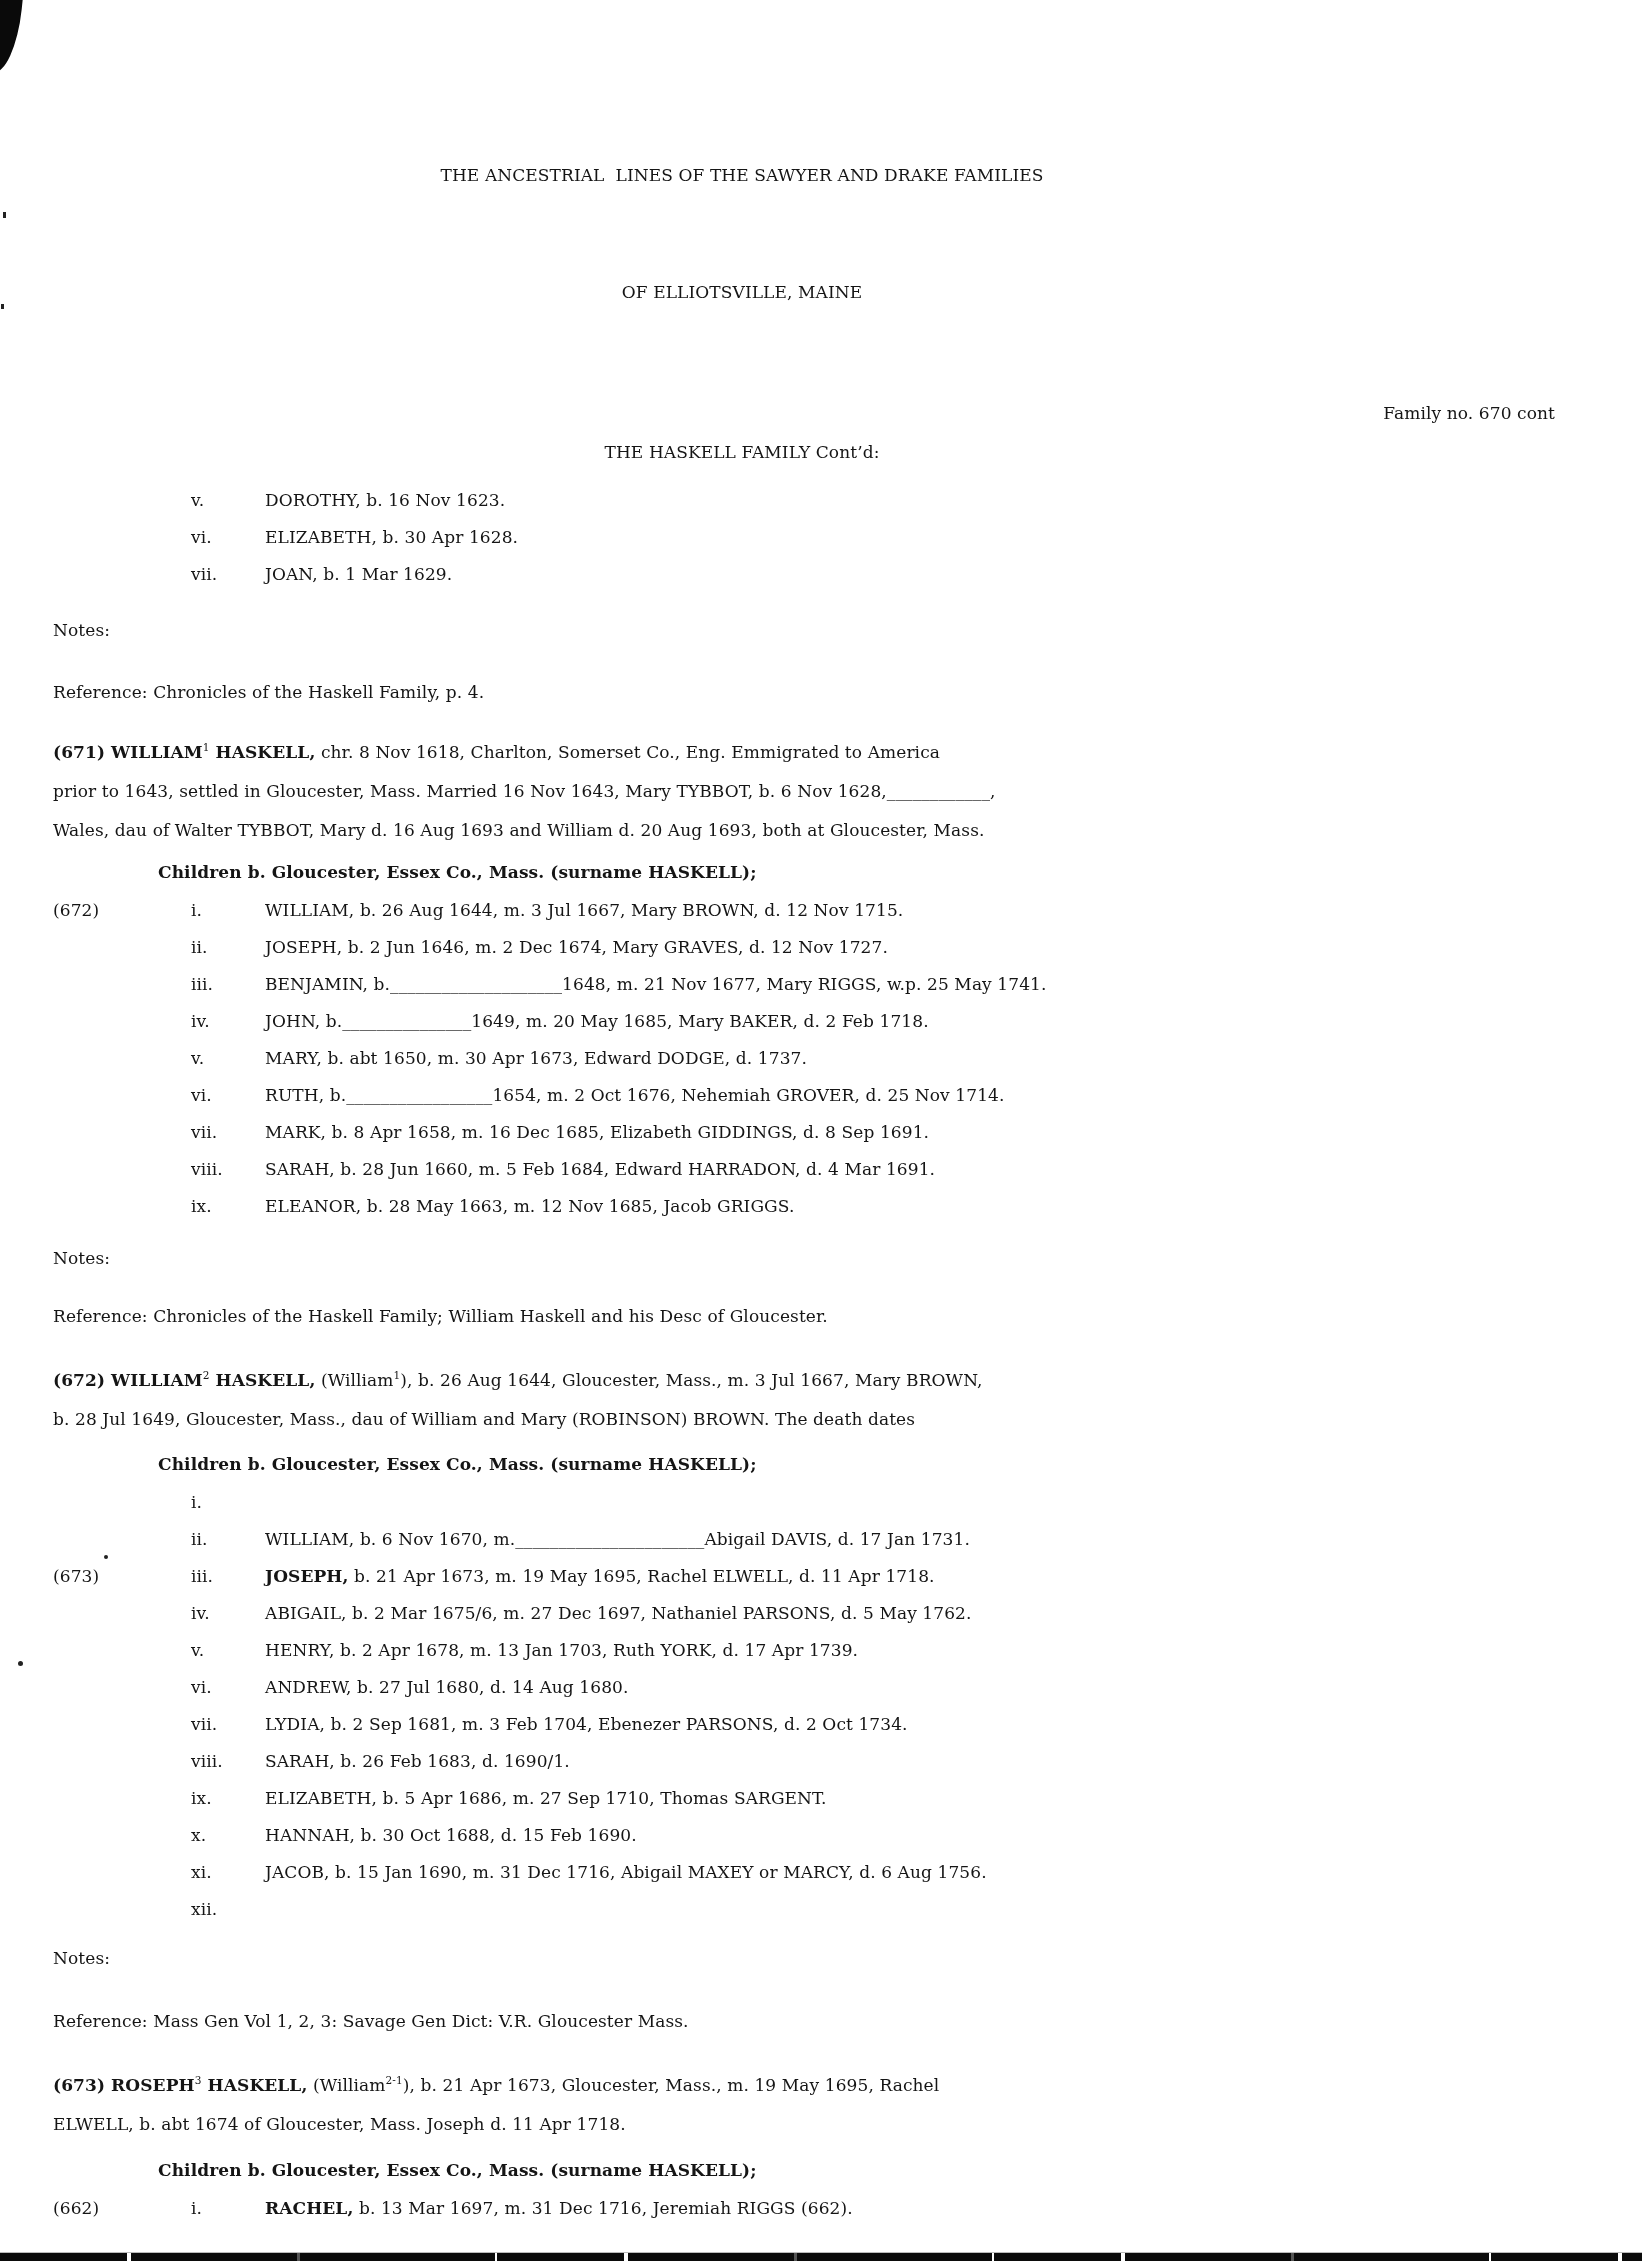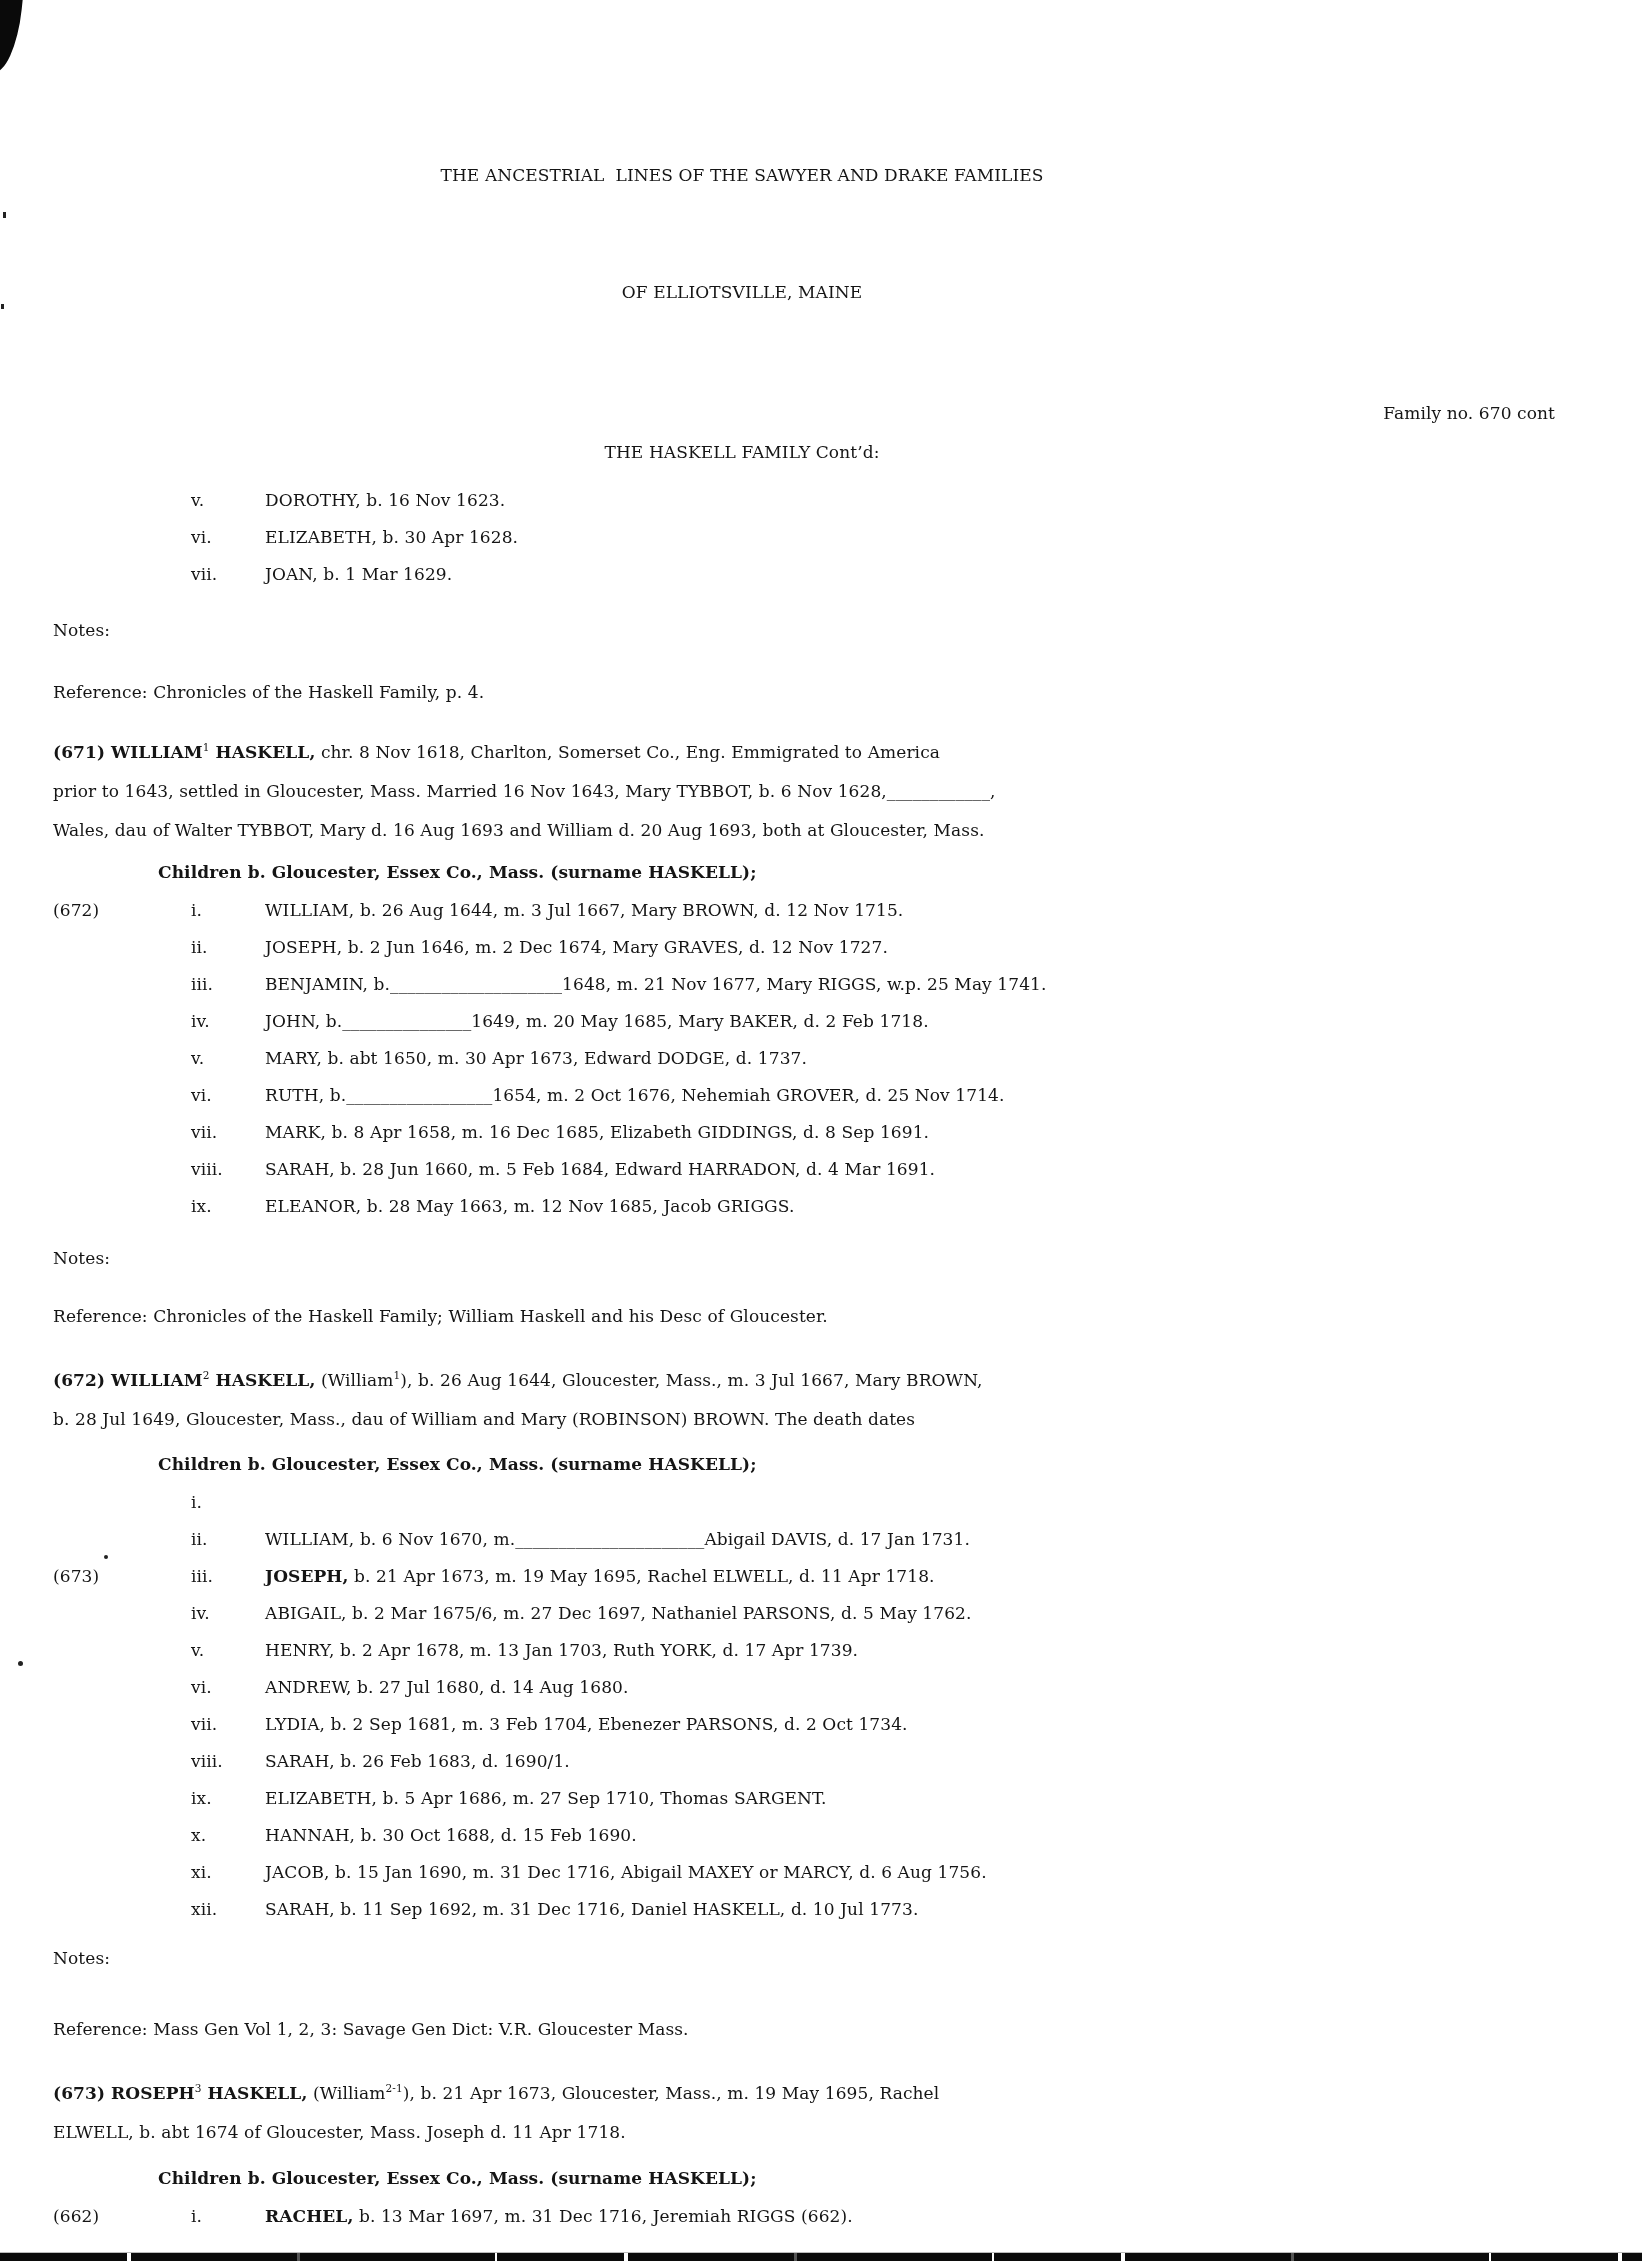--- a/index.html
+++ b/index.html
@@ -39,21 +39,21 @@
   .mt-intro { margin-top:10.6px; }
   .mt-notes1 { margin-top:17.7px; }
   .mt-ref1 { margin-top:23px; }
   .mt-head1 { margin-top:21px; }
   .mt-label { margin-top:3.5px; }
   .mt-notes2 { margin-top:14px; }
   .mt-ref2 { margin-top:19px; }
   .mt-head2 { margin-top:25px; }
   .mt-label2 { margin-top:5.7px; }
   .mt-notes3 { margin-top:10.6px; }
-  .mt-ref3 { margin-top:32px; }
+  .mt-ref3 { margin-top:24px; }
   .mt-head3 { margin-top:25px; }
   .mt-label3 { margin-top:7px; }
 
   
   .corner-blob {
     position:absolute; left:-10px; top:-25.4px; width:30px; height:99px;
     background:#0a0a0a; border-radius:0 0 100% 35% / 0 0 90% 30%;
     transform:rotate(6deg);
   }
   .speck { position:absolute; background:#222; }
@@ -224,21 +224,20 @@
           <span class="col-text"><span class="cname">HANNAH,</span><span class="crest"> b. 30 Oct 1688, d. 15 Feb 1690.</span></span>
         </div>
         <div class="crow">
           <span class="col-num"></span>
           <span class="col-rn">xi.</span>
           <span class="col-text"><span class="cname">JACOB,</span><span class="crest"> b. 15 Jan 1690, m. 31 Dec 1716, Abigail MAXEY or MARCY, d. 6 Aug 1756.</span></span>
         </div>
         <div class="crow">
           <span class="col-num"></span>
           <span class="col-rn">xii.</span>
-          <span class="col-text"><span class="cname">SARAH,</span><span class="crest"> b. 11 Sep 1692, m. 31 Dec 1716, Daniel HASKELL, d. 10 Jul 1773.</span></span>
         </div>
       </div>
 
     <div class="noteslbl mt-notes3">Notes:</div>
     <div class="refline mt-ref3">Reference: Mass Gen Vol 1, 2, 3: Savage Gen Dict: V.R. Gloucester Mass.</div>
 
     <div class="pline mt-head3"><span class="b">(673) ROSEPH</span><sup class="s b">3</sup><span class="b"> HASKELL,</span><span> (William</span><sup class="s">2-1</sup><span>), b. 21 Apr 1673, Gloucester, Mass., m. 19 May 1695, Rachel</span></div>
     <div class="pline">ELWELL, b. abt 1674 of Gloucester, Mass. Joseph d. 11 Apr 1718.</div>
 
     <div class="chlabel mt-label3">Children b. Gloucester, Essex Co., Mass. (surname HASKELL);</div>

